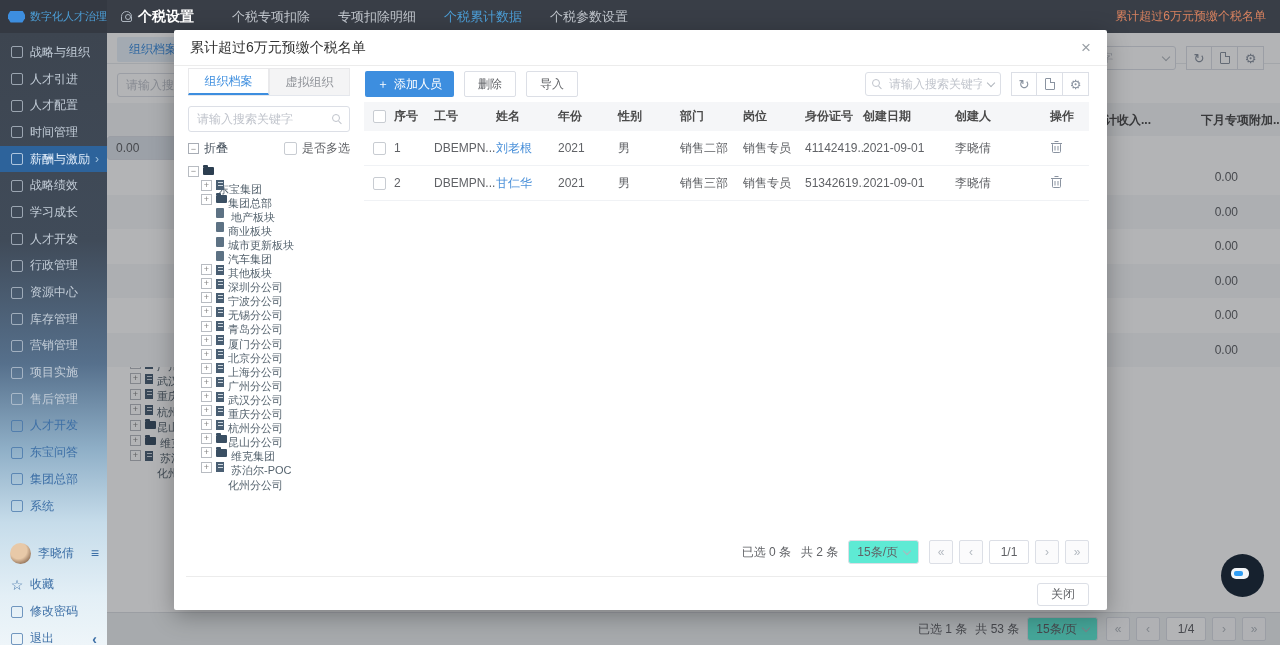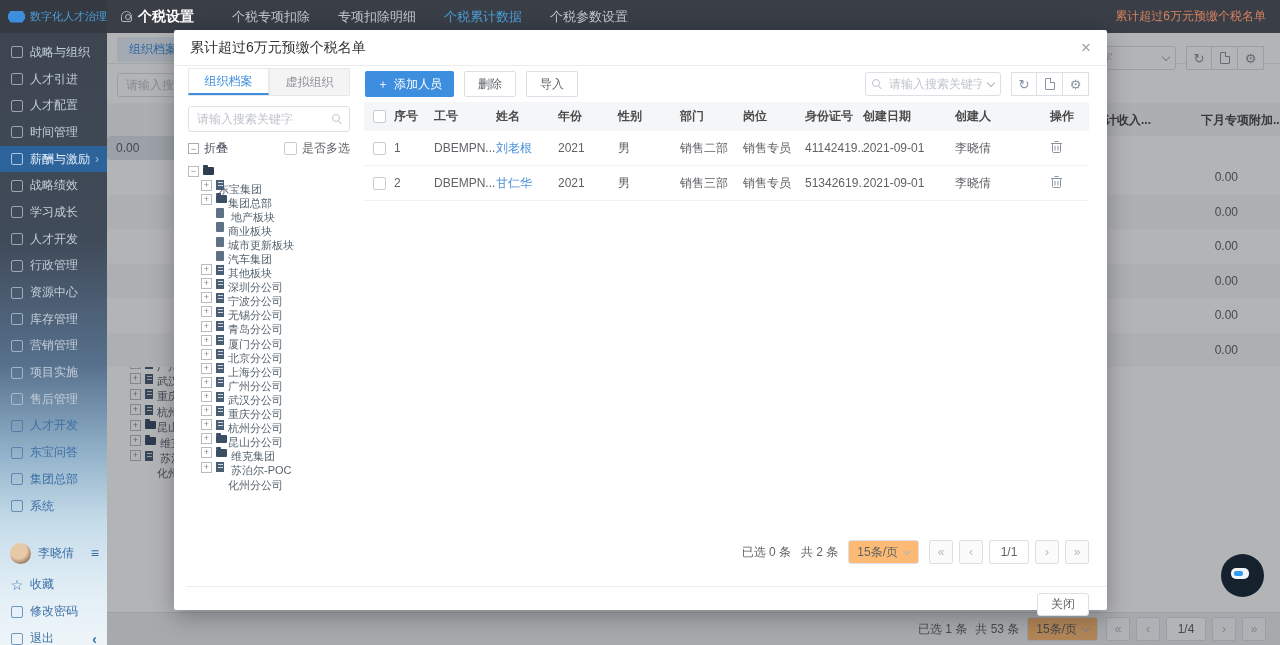--- a/index.html
+++ b/index.html
@@ -62,21 +62,21 @@
   .bgval{margin-left:auto;margin-right:42px;font-size:12px;color:#606266;}
   .bg-footer{position:absolute;left:0;bottom:0;right:0;height:33px;background:#eef0f2;border-top:1px solid #dcdfe3;display:flex;align-items:center;justify-content:flex-end;padding-right:14px;gap:8px;font-size:12px;color:#606266;}
 
   
   .mag{position:relative;width:11px;height:11px;display:inline-block;flex:none;}
   .mag::before{content:"";position:absolute;width:6px;height:6px;border:1px solid #c0c4cc;border-radius:50%;left:0;top:0;}
   .mag::after{content:"";position:absolute;width:4px;height:1px;background:#c0c4cc;transform:rotate(45deg);left:6px;top:8px;}
   .cvd{width:6px;height:6px;border-right:1px solid #b0b6bd;border-bottom:1px solid #b0b6bd;transform:rotate(45deg);display:inline-block;margin-top:-3px;flex:none;}
   .ghost-input{border:none;outline:none;flex:1;font-size:12px;color:#333;min-width:0;background:transparent;font-family:inherit;}
   .ghost-input::placeholder{color:#c0c4cc;}
-  .sel{display:inline-flex;align-items:center;gap:6px;border:1px solid #dcdfe6;border-radius:3px;background:#fdba74;height:24px;padding:0 8px;font-size:12px;color:#606266;cursor:pointer;}
+  .sel{display:inline-flex;align-items:center;gap:6px;border:1px solid #dcdfe6;border-radius:3px;background:#5eead4;height:24px;padding:0 8px;font-size:12px;color:#606266;cursor:pointer;}
   .pager{display:inline-flex;gap:6px;align-items:center;}
   .pgbtn{width:24px;height:24px;border:1px solid #dcdfe6;background:#fbfbfc;color:#b4bac1;font-size:12px;display:inline-flex;align-items:center;justify-content:center;border-radius:2px;cursor:pointer;}
   .pgcur{min-width:40px;height:24px;border:1px solid #dcdfe6;background:#fff;color:#606266;font-size:12px;display:inline-flex;align-items:center;justify-content:center;border-radius:2px;}
   .cb{width:13px;height:13px;border:1px solid #c8ccd2;border-radius:2px;background:#fff;display:inline-block;flex:none;}
   .ic-doc{width:10px;height:12px;border:1px solid #8a93a0;border-radius:1px;position:relative;}
   .ic-doc::after{content:"";position:absolute;right:-1px;top:-1px;width:4px;height:4px;background:#fff;border-left:1px solid #8a93a0;border-bottom:1px solid #8a93a0;}
 
   
   .tnode{display:flex;align-items:center;height:14.1px;font-size:11px;color:#56646f;white-space:nowrap;cursor:pointer;}
   .texp{width:11px;height:11px;border:1px solid #b8bcc2;background:#fff;color:#888;font-size:9px;line-height:9px;display:inline-flex;align-items:center;justify-content:center;margin-right:4px;flex:none;}
@@ -120,21 +120,21 @@
   .m-table{position:absolute;left:0;top:36px;right:18px;}
   .tgrid{display:grid;grid-template-columns:30px 40px 62px 62px 60px 62px 63px 62px 58px 92px 95px 1fr;align-items:center;}
   .thead{height:29px;background:#f5f6f8;}
   .th{font-size:12px;color:#4a4a4a;font-weight:bold;white-space:nowrap;}
   .tr{height:35px;border-bottom:1px solid #f0f2f5;}
   .td{font-size:12px;color:#606266;white-space:nowrap;overflow:hidden;}
   .td.link{color:#4a90d9;cursor:pointer;}
   .cell-cb{display:flex;justify-content:center;}
   .op{display:flex;}
   .m-page{position:absolute;right:18px;bottom:12px;display:flex;align-items:center;gap:10px;font-size:12px;color:#606266;}
-  .m-foot{position:absolute;left:12px;bottom:0;right:0;height:24px;border-top:1px solid #ececec;}
+  .m-foot{position:absolute;left:12px;bottom:0;right:0;height:34px;border-top:1px solid #ececec;}
   .btn-close{position:absolute;right:18px;top:6px;background:#fff;border:1px solid #dcdfe6;border-radius:3px;color:#606266;font-size:12px;height:23px;padding:0 13px;cursor:pointer;font-family:inherit;}
 </style>
 </head>
 <body>
 
 <div class="screen">
 
   <div class="header">
     <div class="logo">
       <span class="logo-mark"></span>

